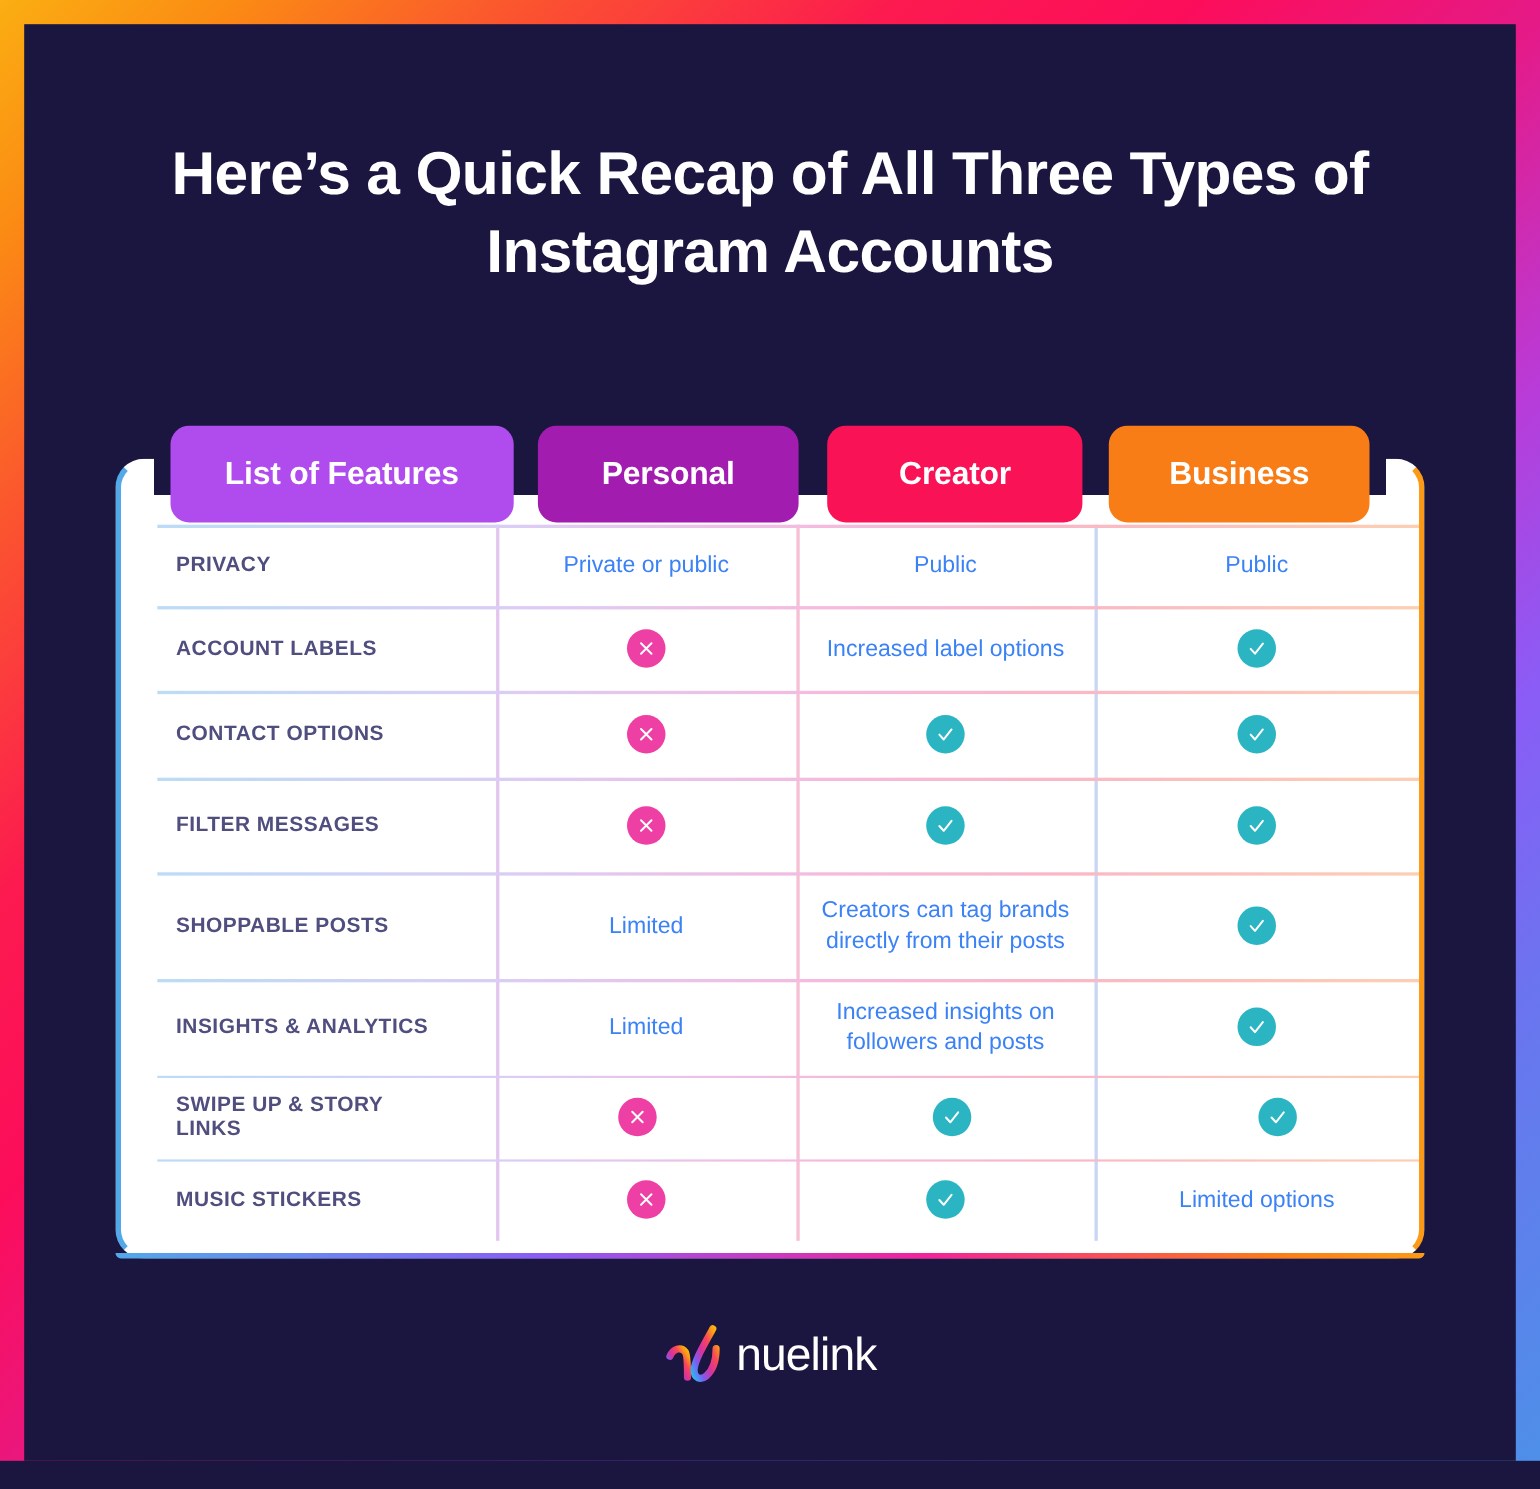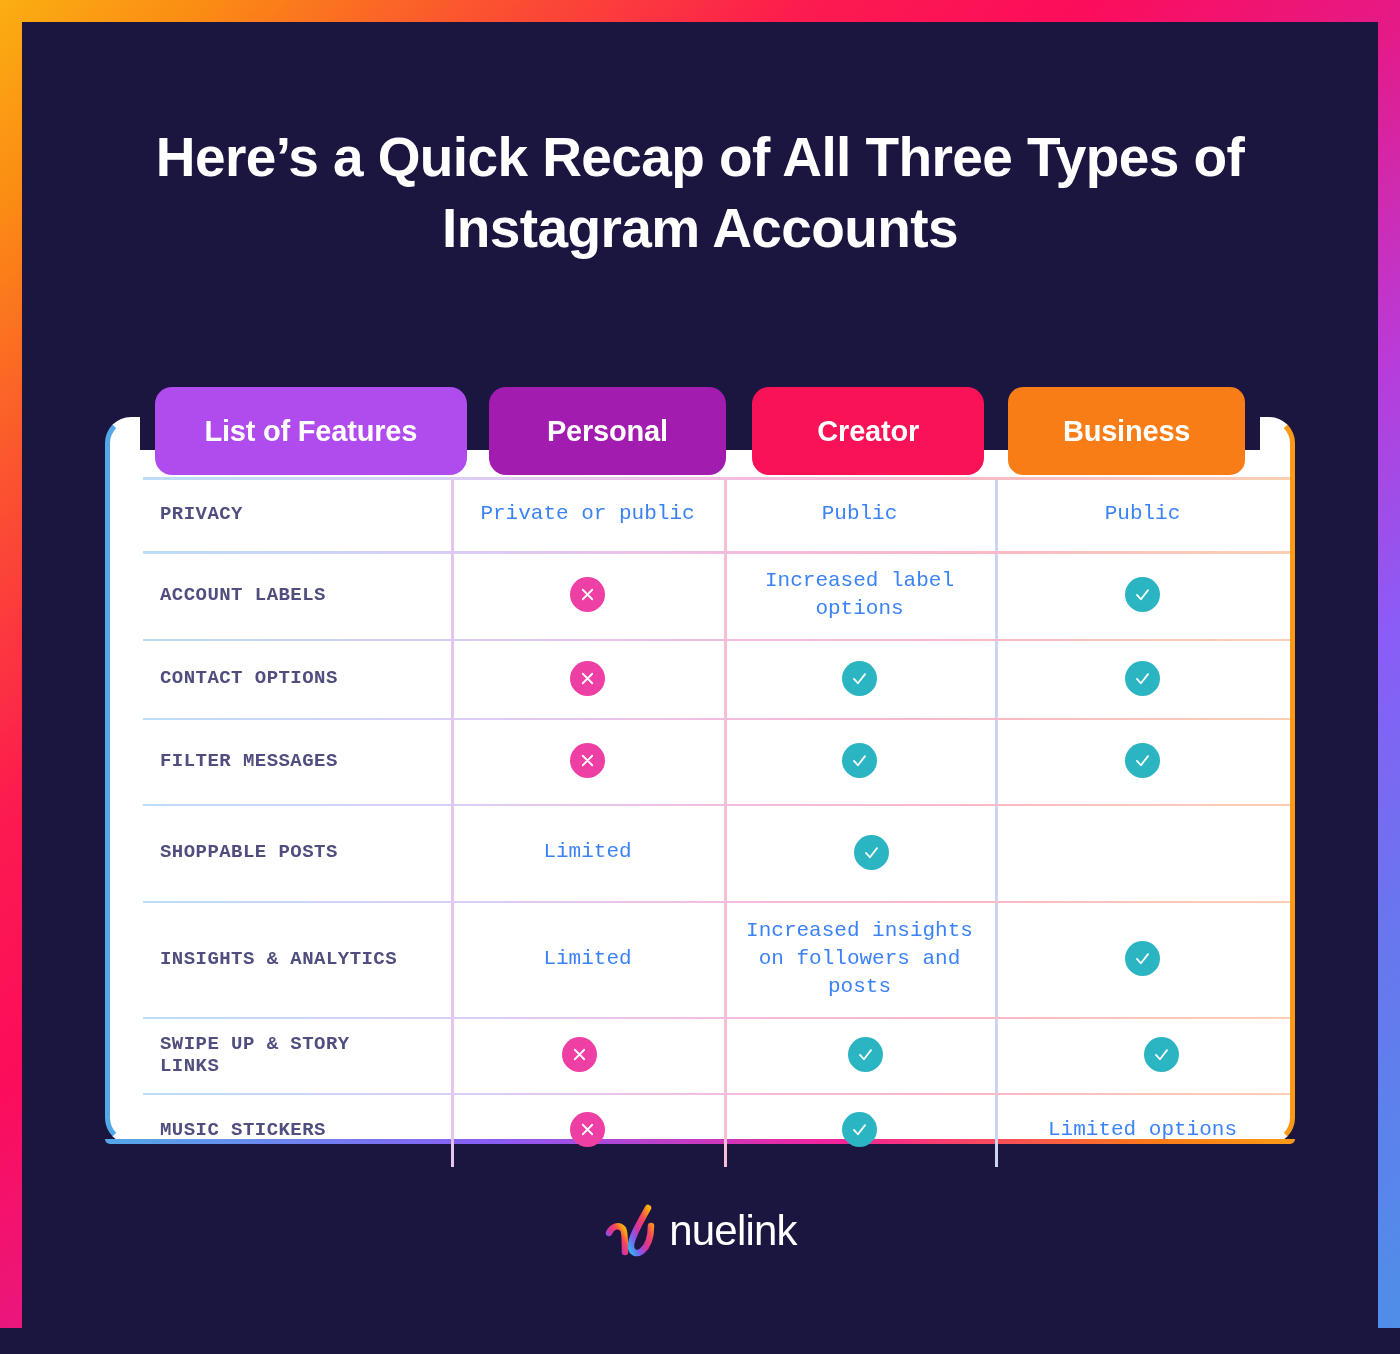--- a/index.html
+++ b/index.html
@@ -126,21 +126,20 @@
   .pill.c2 { width: 242px; margin-right: 24px; }
   .pill.c3 { width: 247px; }
 
   
   #grid {
     position: absolute;
     left: 0;
     top: 55px;
     width: 1180px;
     z-index: 2;
-    font-family: Liberation Mono, monospace;
   }
 
   .row {
     position: relative;
     display: flex;
     align-items: stretch;
   }
   
   .row .rule {
     position: absolute;
@@ -307,20 +306,21 @@
                 <svg viewBox="0 0 24 24" width="19" height="19">
                   <path fill="none" stroke="#ffffff" stroke-width="2.3" stroke-linecap="round" stroke-linejoin="round" d="M5 12.5 L10 18 L19 6.5"></path>
                 </svg>
               </span>
             </div>
           </div>
           <div class="row" style="min-height: 97px;">
             <div class="rule"></div>
             <div class="cell feature">SHOPPABLE POSTS</div>
             <div class="cell val col1">Limited</div>
+            <div class="cell val col2">Creators can tag brands directly from their posts</div>
             <div class="cell val col3" title="Available">
               <span class="badge check">
                 <svg viewBox="0 0 24 24" width="19" height="19">
                   <path fill="none" stroke="#ffffff" stroke-width="2.3" stroke-linecap="round" stroke-linejoin="round" d="M5 12.5 L10 18 L19 6.5"></path>
                 </svg>
               </span>
             </div>
           </div>
           <div class="row" style="min-height: 76px;">
             <div class="rule"></div>
@@ -379,21 +379,21 @@
             </div>
             <div class="cell val col3">Limited options</div>
           </div>
         </div>
     </div>
 
     <div id="pillrow">
         <div class="pill c0" style="background: rgb(176, 75, 238);">List of Features</div>
         <div class="pill c1" style="background: #a21caf;">Personal</div>
         <div class="pill c2" style="background: rgb(250, 18, 87);">Creator</div>
-        <div class="pill c3" style="background: rgb(249, 125, 22); border-radius: 15px;">Business</div>
+        <div class="pill c3" style="background: rgb(249, 125, 22);">Business</div>
       </div>
 
     <div id="logo">
       <span class="mark">
         <svg viewBox="0 0 66 58" width="66" height="58" aria-hidden="true">
           <defs>
             <linearGradient id="nlgrad" x1="0" y1="1" x2="1" y2="0">
               <stop offset="0%" stop-color="#33b2f0"></stop>
               <stop offset="22%" stop-color="#7b5cf0"></stop>
               <stop offset="45%" stop-color="#d6329e"></stop>

